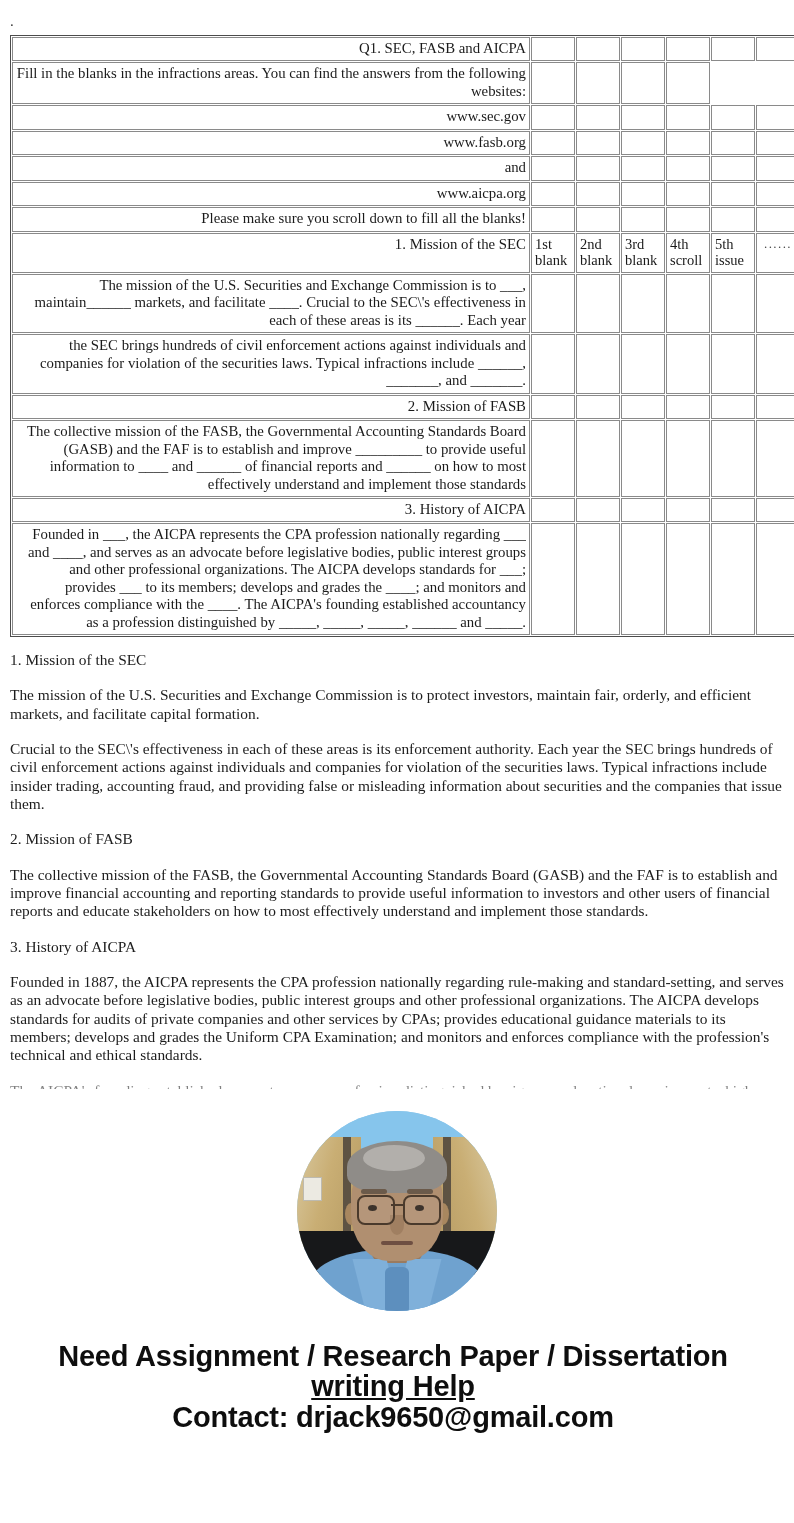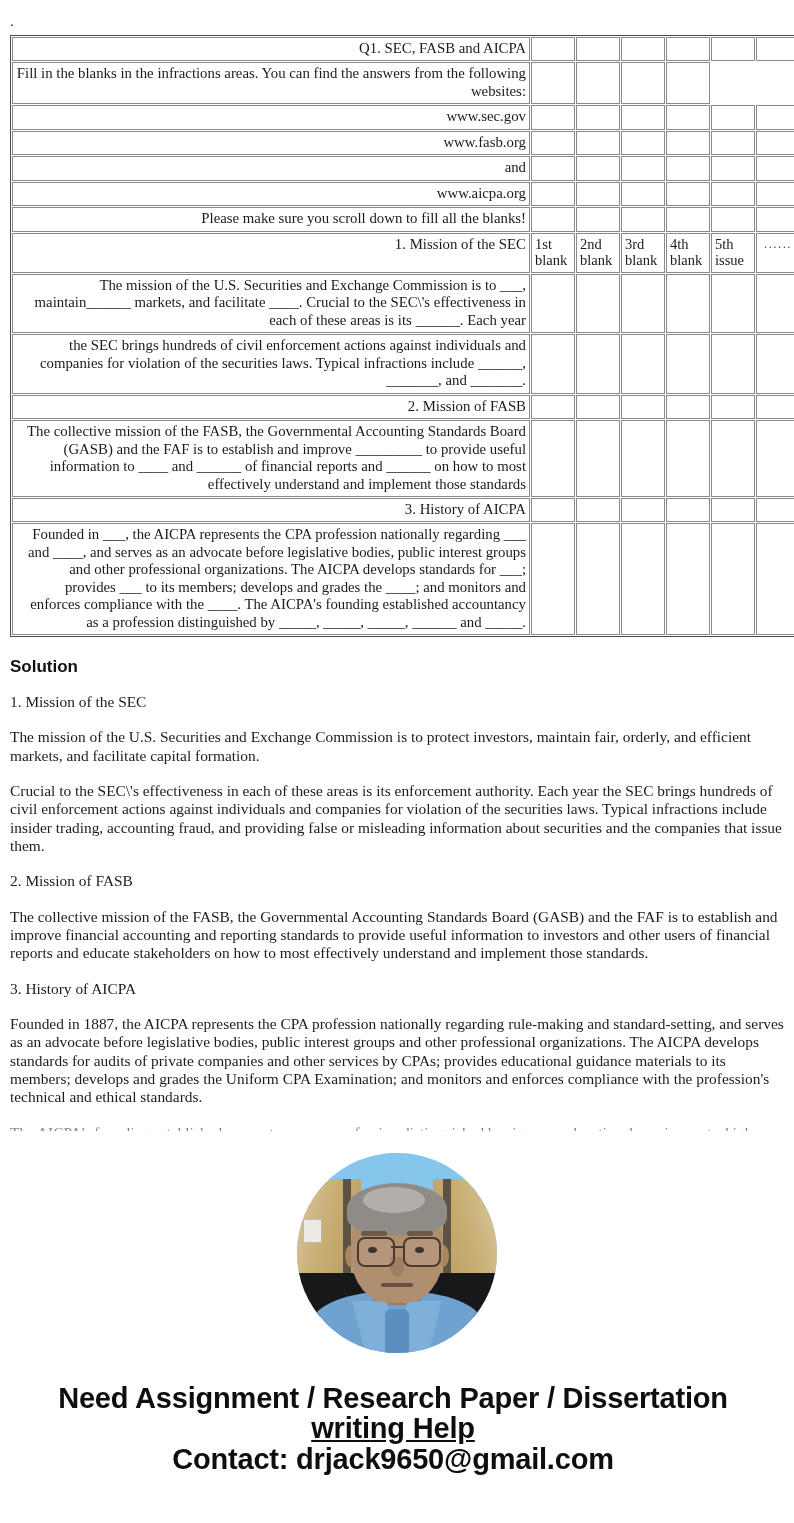--- a/index.html
+++ b/index.html
@@ -264,21 +264,21 @@
           <td class="bcol-last"></td>
         </tr>
       </tbody>
 
       <tbody class="section-break">
         <tr>
           <td class="maincol">1. Mission of the SEC</td>
           <td class="bcol blank-hdr">1st blank</td>
           <td class="bcol blank-hdr">2nd blank</td>
           <td class="bcol blank-hdr">3rd blank</td>
-          <td class="bcol blank-hdr">4th blank</td>
+          <td class="bcol blank-hdr">4th scroll</td>
           <td class="bcol blank-hdr">5th issue</td>
           <td class="bcol-last dots-cell">......</td>
         </tr>
         <tr>
           <td class="maincol">The mission of the U.S. Securities and Exchange Commission is to ___, maintain______ markets, and facilitate ____. Crucial to the SEC\'s effectiveness in each of these areas is its ______. Each year</td>
           <td class="bcol"></td>
           <td class="bcol"></td>
           <td class="bcol"></td>
           <td class="bcol"></td>
           <td class="bcol"></td>
@@ -333,21 +333,20 @@
           <td class="bcol"></td>
           <td class="bcol"></td>
           <td class="bcol"></td>
           <td class="bcol-last"></td>
         </tr>
       </tbody>
     </table>
   </div>
 
   <div class="solution">
-    <h3>Solution</h3>
     <p>1. Mission of the SEC</p>
     <p>The mission of the U.S. Securities and Exchange Commission is to protect investors, maintain fair, orderly, and efficient markets, and facilitate capital formation.</p>
     <p>Crucial to the SEC\'s effectiveness in each of these areas is its enforcement authority. Each year the SEC brings hundreds of civil enforcement actions against individuals and companies for violation of the securities laws. Typical infractions include insider trading, accounting fraud, and providing false or misleading information about securities and the companies that issue them.</p>
     <p>2. Mission of FASB</p>
     <p>The collective mission of the FASB, the Governmental Accounting Standards Board (GASB) and the FAF is to establish and improve financial accounting and reporting standards to provide useful information to investors and other users of financial reports and educate stakeholders on how to most effectively understand and implement those standards.</p>
     <p>3. History of AICPA</p>
     <p>Founded in 1887, the AICPA represents the CPA profession nationally regarding rule-making and standard-setting, and serves as an advocate before legislative bodies, public interest groups and other professional organizations. The AICPA develops standards for audits of private companies and other services by CPAs; provides educational guidance materials to its members; develops and grades the Uniform CPA Examination; and monitors and enforces compliance with the profession's technical and ethical standards.</p>
     <div class="clipped-line">
       <p>The AICPA's founding established accountancy as a profession distinguished by rigorous educational requirements, high</p>
     </div>

